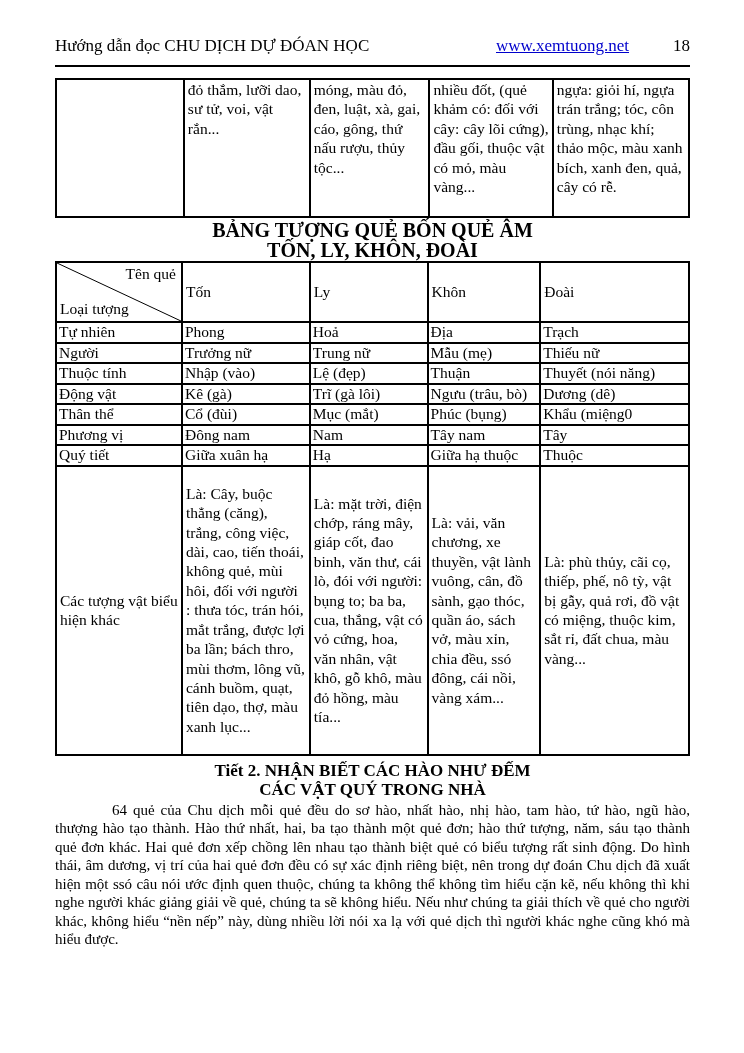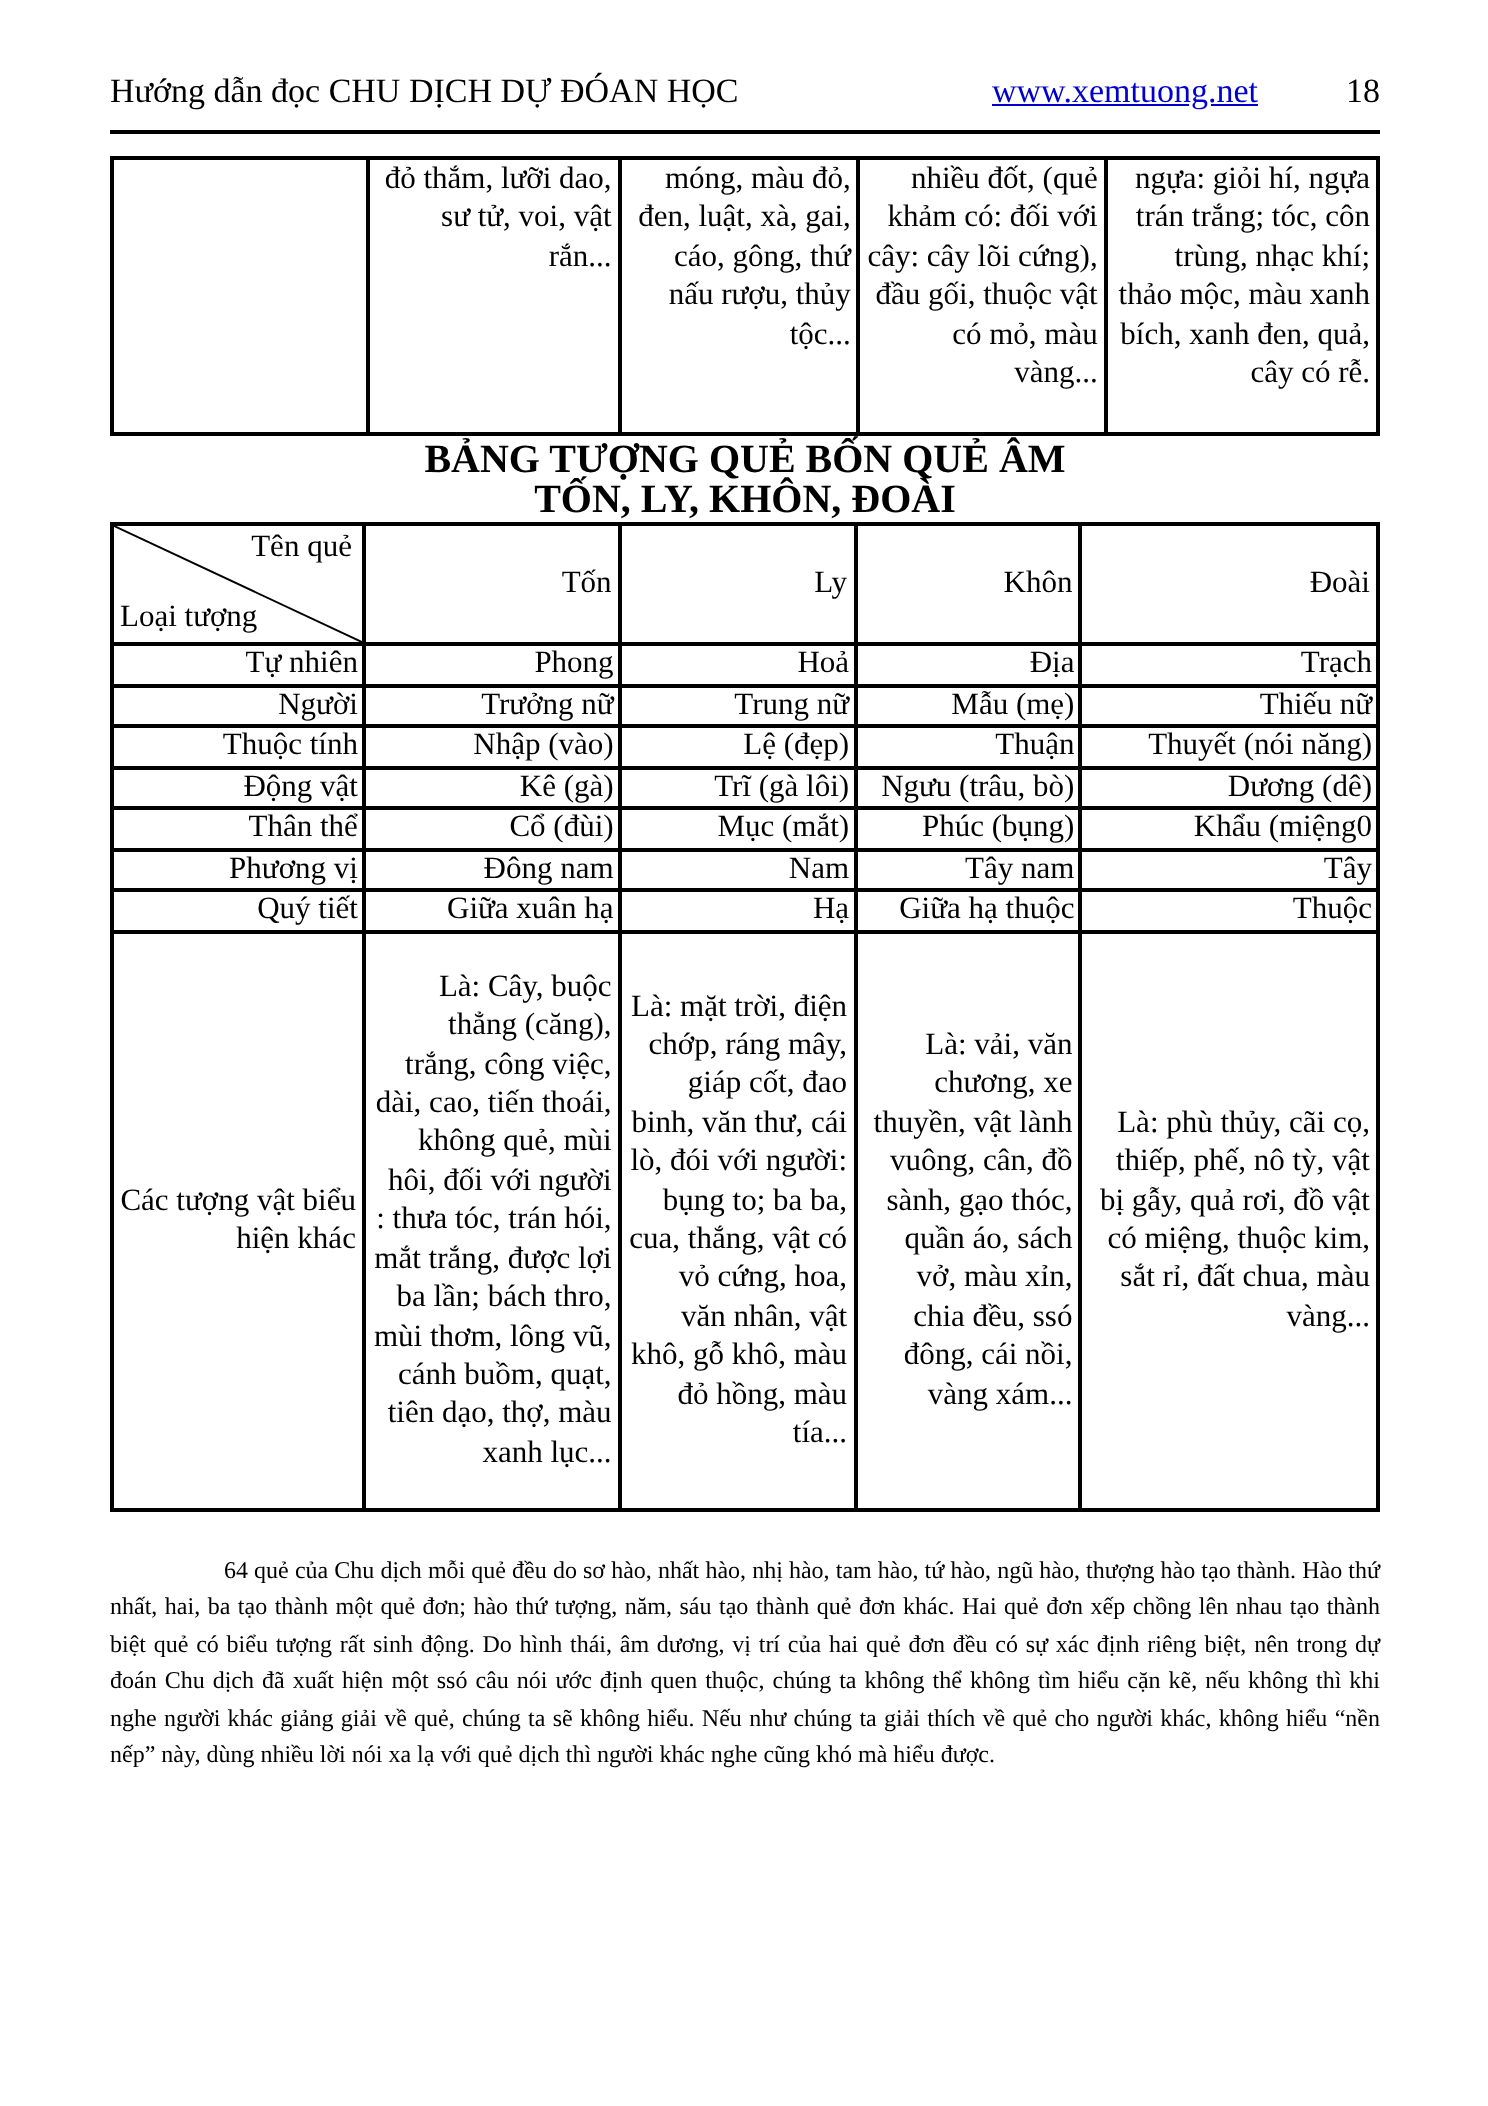--- a/index.html
+++ b/index.html
@@ -12,39 +12,39 @@
   .page { box-sizing: border-box; width: 744px; height: 803px; padding: 36px 54px 0 55px; }
 
   
   .header { display: flex; justify-content: space-between; align-items: baseline; font-size: 17px; }
   .header-right { display: flex; align-items: center; gap: 44px; }
   .site-link { color: #0000cc; text-decoration: underline; cursor: pointer; }
   .rule { border: 0; border-top: 2px solid #000; margin: 9px 0 0 0; }
 
   
   table { border-collapse: collapse; width: 100%; table-layout: fixed; }
-  td { border: 2px solid #000; text-align: right; font-size: 15.5px; line-height: 19.4px; padding: 0 3px; box-sizing: border-box; overflow: hidden; margin-left: 20px; }
+  td { border: 2px solid #000; text-align: left; font-size: 15.5px; line-height: 19.4px; padding: 0 3px; box-sizing: border-box; overflow: hidden; margin-left: 20px; }
 
   .table1 { margin-top: 11px; }
   .table1 td { vertical-align: top; height: 138px; }
 
   .block-title { text-align: center; font-weight: bold; font-size: 20px; line-height: 19.5px; margin: 3px 0 1px 0; }
 
   .table2 .hdr td { height: 60px; vertical-align: middle; }
   .table2 .datarow td { height: 20.5px; line-height: 16px; padding: 0 2px; }
   .table2 .big td { height: 289px; vertical-align: middle; }
   .table2 .big .label-cell { line-height: 19.4px; }
 
   .corner { position: relative; padding: 2px; text-decoration: underline; }
   .diag { position: absolute; left: 0; top: 0; width: 100%; height: 100%; display: block; }
   .corner-top { position: absolute; top: 1px; right: 5px; }
   .corner-bottom { position: absolute; bottom: 3px; left: 3px; }
 
   .section-title { text-align: center; font-weight: bold; font-size: 17px; line-height: 19.5px; margin: 5px 0 0 0; }
-  .para { font-size: 12px; line-height: 18.5px; text-align: justify; text-indent: 57px; margin-top: 20px; }
+  .para { font-size: 15px; line-height: 18.5px; text-align: justify; text-indent: 57px; margin-top: 1px; }
 </style>
 </head>
 <body>
 
 <div class="page">
 
   <div class="header">
     <span>Hướng dẫn đọc CHU DỊCH DỰ ĐÓAN HỌC</span>
     <span class="header-right">
       <a class="site-link">www.xemtuong.net</a>
@@ -151,16 +151,20 @@
     <tr class="big">
       <td class="label-cell">Các tượng vật biểu hiện khác</td>
       <td>Là: Cây, buộc thẳng (căng), trắng, công việc, dài, cao, tiến thoái, không quẻ, mùi hôi, đối với người : thưa tóc, trán hói, mắt trắng, được lợi ba lần; bách thro, mùi thơm, lông vũ, cánh buồm, quạt, tiên dạo, thợ, màu xanh lục...</td>
       <td>Là: mặt trời, điện chớp, ráng mây, giáp cốt, đao binh, văn thư, cái lò, đói với người: bụng to; ba ba, cua, thắng, vật có vỏ cứng, hoa, văn nhân, vật khô, gỗ khô, màu đỏ hồng, màu tía...</td>
       <td>Là: vải, văn chương, xe thuyền, vật lành vuông, cân, đồ sành, gạo thóc, quần áo, sách vở, màu xỉn, chia đều, ssó đông, cái nồi, vàng xám...</td>
       <td>Là: phù thủy, cãi cọ, thiếp, phế, nô tỳ, vật bị gẫy, quả rơi, đồ vật có miệng, thuộc kim, sắt rỉ, đất chua, màu vàng...</td>
     </tr>
   </tbody>
     </table>
 
+  <div class="section-title">
+    <div>Tiết 2. NHẬN BIẾT CÁC HÀO NHƯ ĐẾM</div>
+    <div>CÁC VẬT QUÝ TRONG NHÀ</div>
+  </div>
 
   <p class="para">64 quẻ của Chu dịch mỗi quẻ đều do sơ hào, nhất hào, nhị hào, tam hào, tứ hào, ngũ hào, thượng hào tạo thành. Hào thứ nhất, hai, ba tạo thành một quẻ đơn; hào thứ tượng, năm, sáu tạo thành quẻ đơn khác. Hai quẻ đơn xếp chồng lên nhau tạo thành biệt quẻ có biểu tượng rất sinh động. Do hình thái, âm dương, vị trí của hai quẻ đơn đều có sự xác định riêng biệt, nên trong dự đoán Chu dịch đã xuất hiện một ssó câu nói ước định quen thuộc, chúng ta không thể không tìm hiểu cặn kẽ, nếu không thì khi nghe người khác giảng giải về quẻ, chúng ta sẽ không hiểu. Nếu như chúng ta giải thích về quẻ cho người khác, không hiểu “nền nếp” này, dùng nhiều lời nói xa lạ với quẻ dịch thì người khác nghe cũng khó mà hiểu được.</p>
 
 </div>
 
 </body></html>

